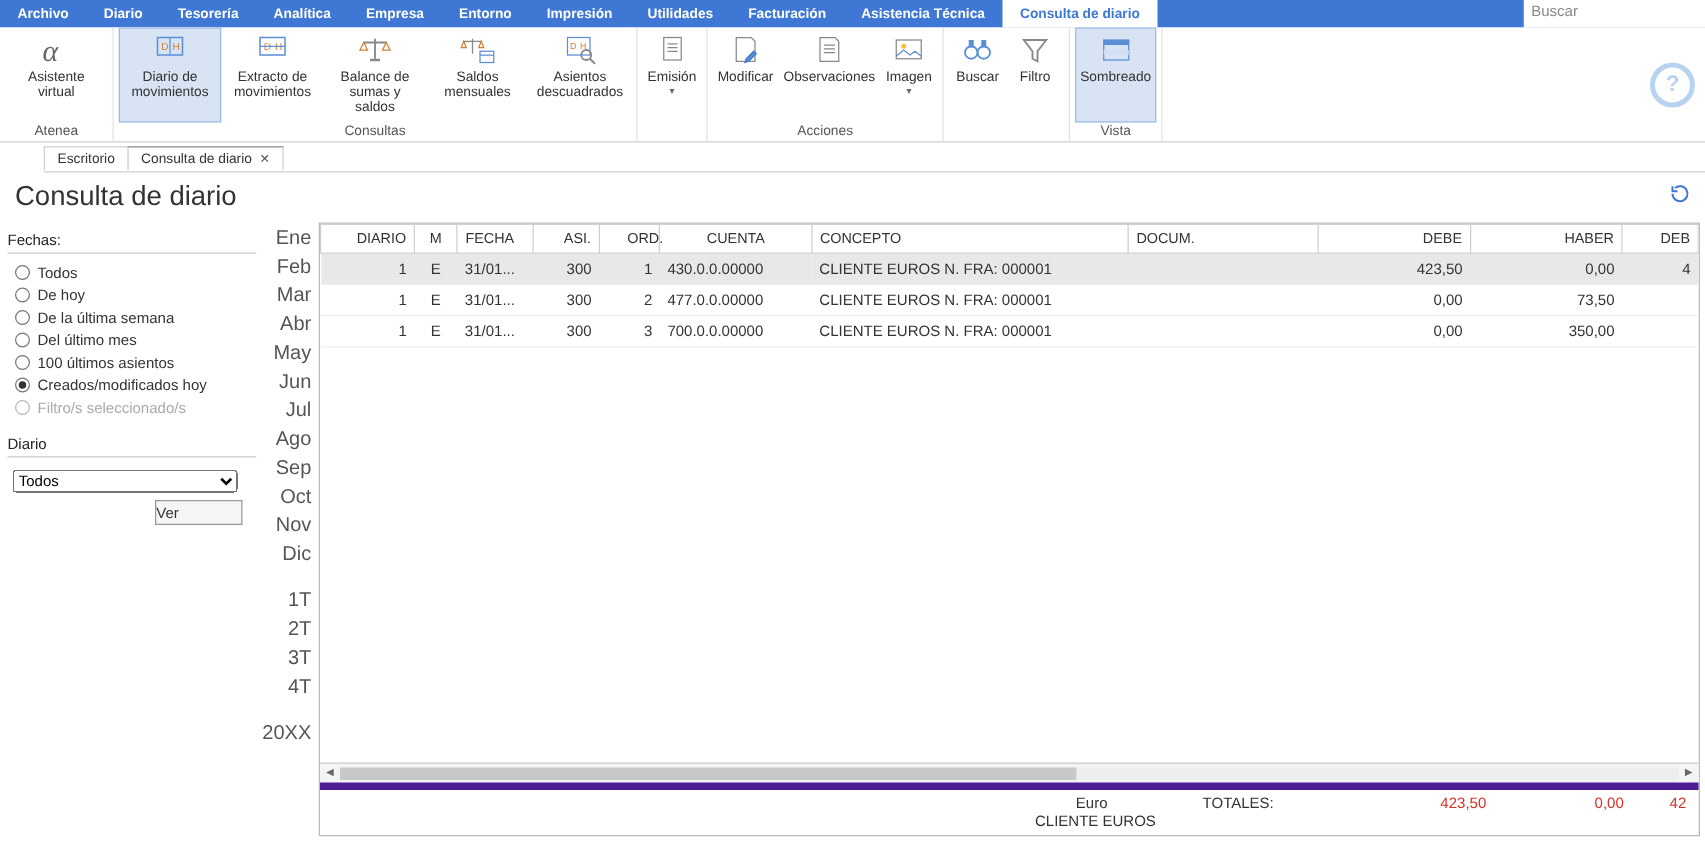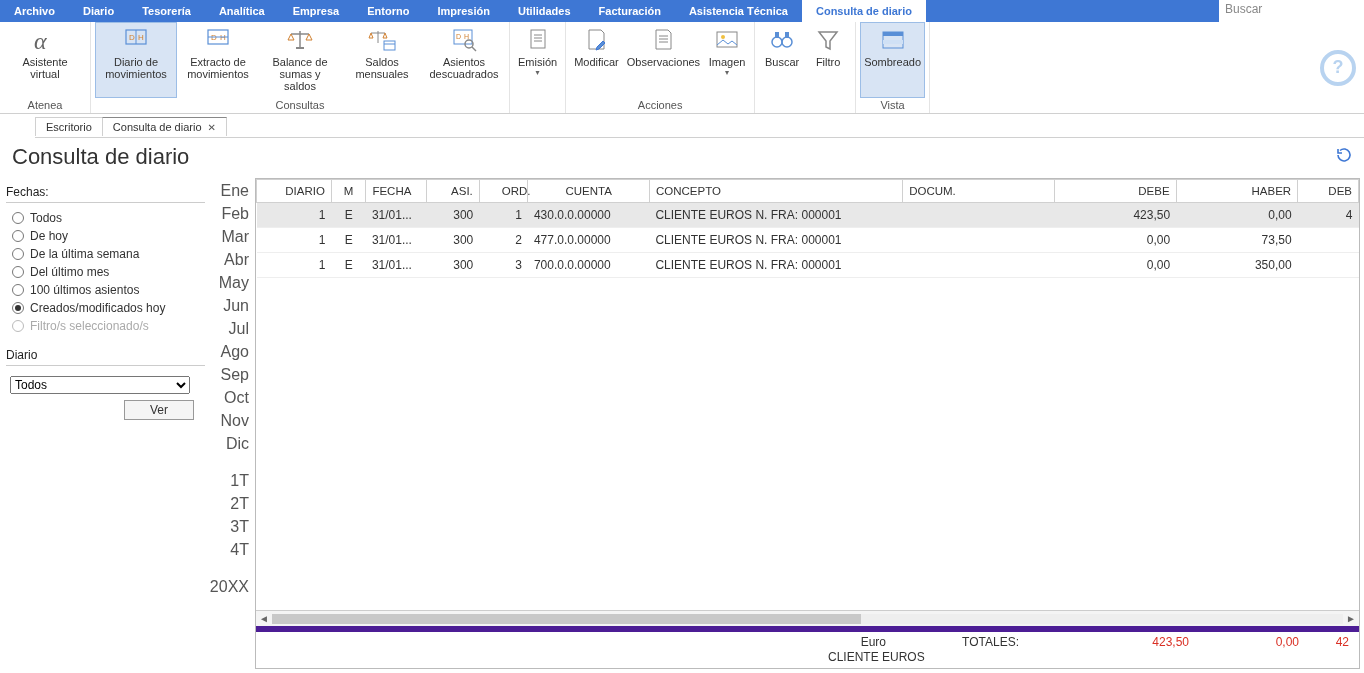--- a/index.html
+++ b/index.html
@@ -38,21 +38,21 @@
   
   
   .filter-panel { width: 215px; padding: 4px 10px 10px 6px; border-right: none; }
   .filter-panel .section-label { font-size: 12px; color: #222; padding: 3px 0; border-bottom: 1px solid #ccc; margin-bottom: 6px;}
   .filter-panel .radio-row { display: flex; align-items: center; gap: 6px; padding: 2px 0 2px 6px; font-size: 12px; }
   .filter-panel .radio { width: 12px; height: 12px; border: 1px solid #777; border-radius: 50%; display: inline-flex; align-items:center; justify-content:center; }
   .filter-panel .radio.selected::after { content: ""; width: 6px; height: 6px; background: #333; border-radius: 50%; }
   .filter-panel .radio.disabled { border-color: #bbb; }
   .filter-panel .radio-row.disabled { color: #aaa; }
   .filter-panel select { width: 180px; font-size: 12px; margin: 4px 0 6px 4px; }
-  .filter-panel .ver-btn { display:block; width: 70px; padding: 2px 0; border:1px solid #999; background:#f5f5f5; text-align:center; margin-left:118px; font-size:12px;}
+  .filter-panel .ver-btn { display:block; width: 70px; padding: 2px 0; border:1px solid #999; background:#f5f5f5; margin-left:118px; font-size:12px;}
   
   
   .month-strip { width: 40px; display: flex; flex-direction: column; align-items: flex-end; padding: 4px 6px 0 0; gap: 5px; font-size: 16px; color: #555; }
   .month-strip div { cursor: default; }
   
   
   .grid-wrap { flex: 1; display: flex; flex-direction: column; border: 1px solid #bbb; margin-right: 4px; overflow: hidden;}
   .grid { flex: 1; overflow: auto; }
   table.data { border-collapse: collapse; width: 100%; table-layout: fixed; }
   table.data th { background: #fff; border: 1px solid #d0d0d0; font-weight: 400; font-size: 11.5px; padding: 5px 6px; text-align: left; color: #333; }

